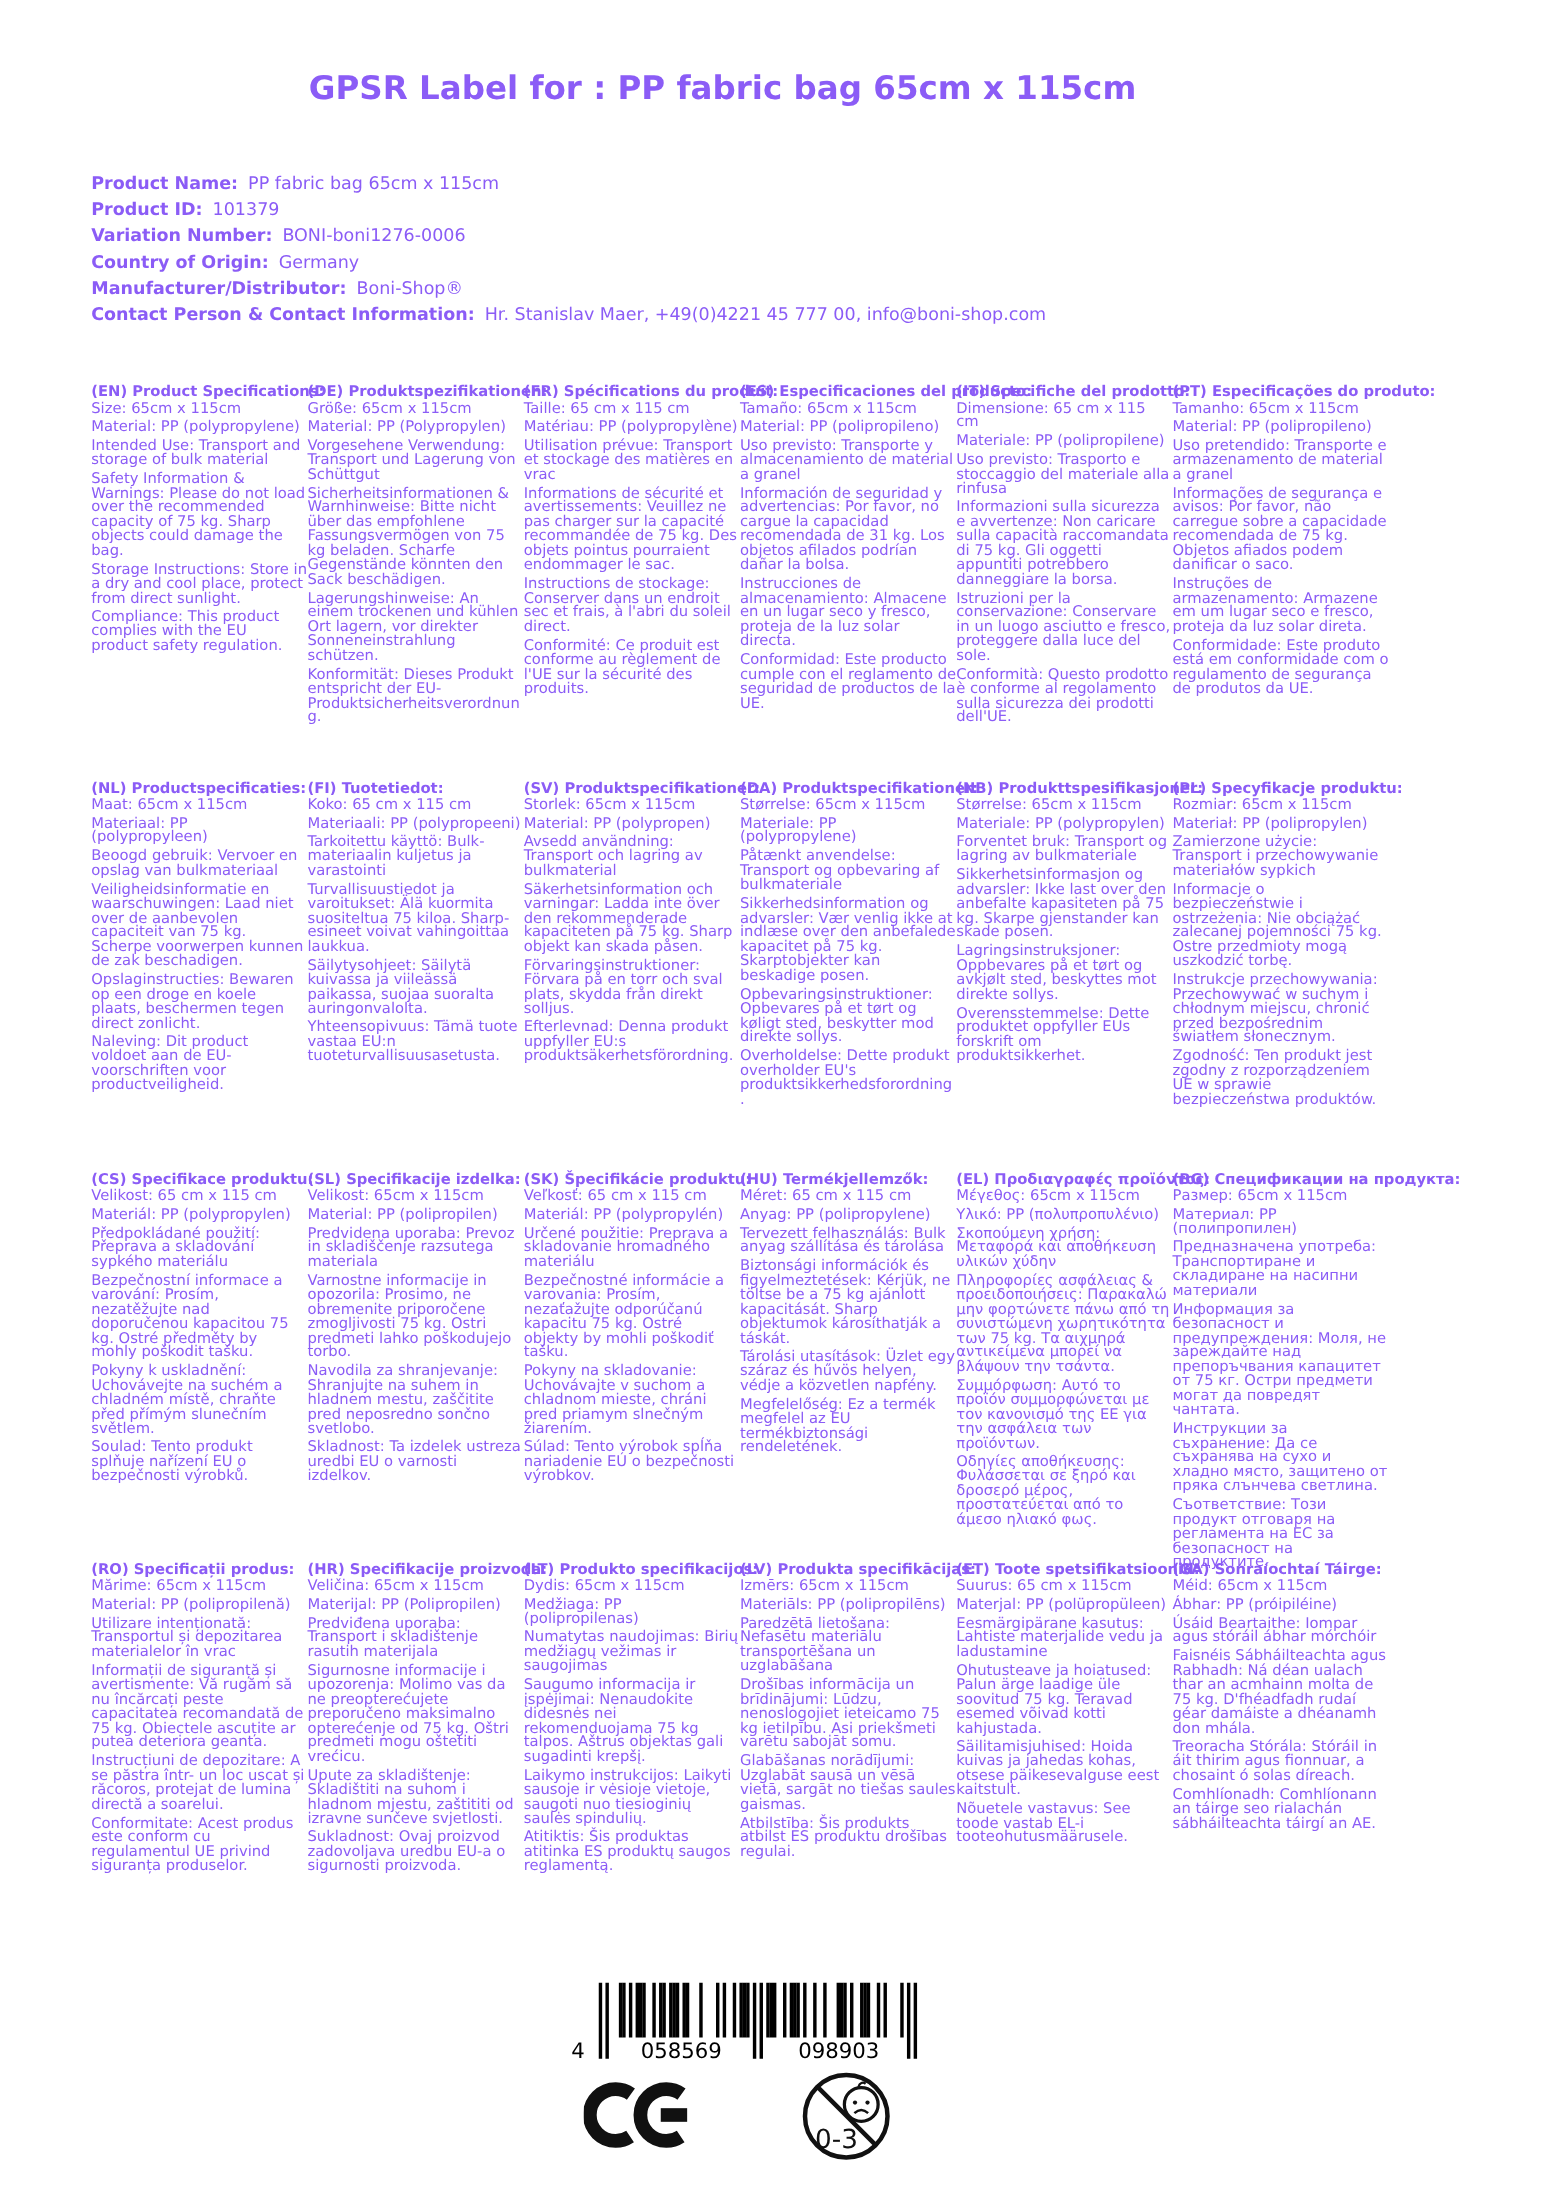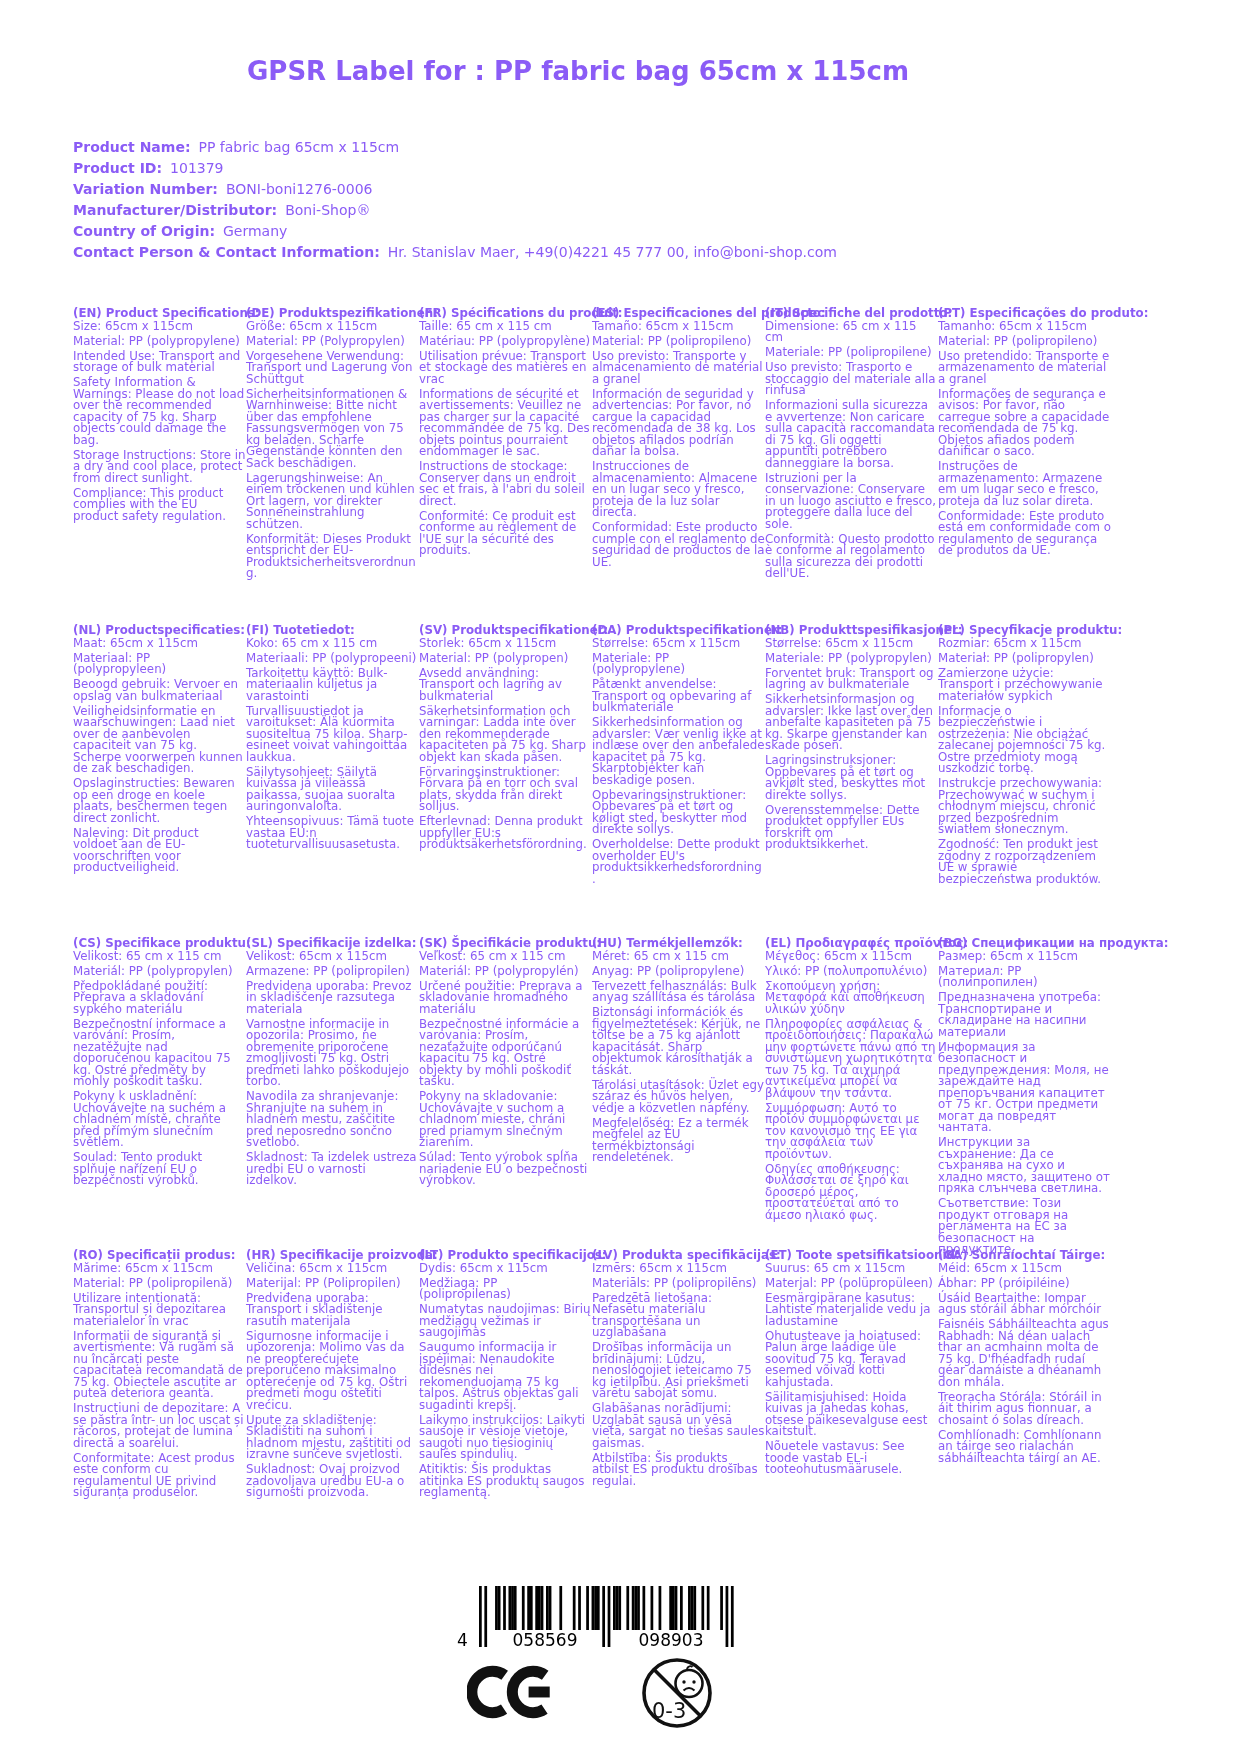--- a/index.html
+++ b/index.html
@@ -36,22 +36,22 @@
 <body>
 
 <div class="page">
 
   <div class="title">GPSR Label for : PP fabric bag 65cm x 115cm</div>
 
   <div class="product-info">
       <div class="pi-row"><span class="pi-label">Product Name:</span><span class="pi-value">PP fabric bag 65cm x 115cm</span></div>
       <div class="pi-row"><span class="pi-label">Product ID:</span><span class="pi-value">101379</span></div>
       <div class="pi-row"><span class="pi-label">Variation Number:</span><span class="pi-value">BONI-boni1276-0006</span></div>
+      <div class="pi-row"><span class="pi-label">Country of Origin:</span><span class="pi-value">Germany</span></div>
       <div class="pi-row"><span class="pi-label">Manufacturer/Distributor:</span><span class="pi-value">Boni-Shop®</span></div>
-      <div class="pi-row"><span class="pi-label">Country of Origin:</span><span class="pi-value">Germany</span></div>
       <div class="pi-row"><span class="pi-label">Contact Person &amp; Contact Information:</span><span class="pi-value">Hr. Stanislav Maer, +49(0)4221 45 777 00, info@boni-shop.com</span></div>
     </div>
 
   <div class="grid">
       <div class="block">
         <div class="block-h">(EN) Product Specifications:</div>
         <p class="block-p">Size: 65cm x 115cm</p>
         <p class="block-p">Material: PP (polypropylene)</p>
         <p class="block-p">Intended Use: Transport and storage of bulk material</p>
         <p class="block-p">Safety Information &amp; Warnings: Please do not load over the recommended capacity of 75 kg. Sharp objects could damage the bag.</p>
@@ -74,21 +74,21 @@
         <p class="block-p">Utilisation prévue: Transport et stockage des matières en vrac</p>
         <p class="block-p">Informations de sécurité et avertissements: Veuillez ne pas charger sur la capacité recommandée de 75 kg. Des objets pointus pourraient endommager le sac.</p>
         <p class="block-p">Instructions de stockage: Conserver dans un endroit sec et frais, à l'abri du soleil direct.</p>
         <p class="block-p">Conformité: Ce produit est conforme au règlement de l'UE sur la sécurité des produits.</p>
       </div>
       <div class="block">
         <div class="block-h">(ES) Especificaciones del producto:</div>
         <p class="block-p">Tamaño: 65cm x 115cm</p>
         <p class="block-p">Material: PP (polipropileno)</p>
         <p class="block-p">Uso previsto: Transporte y almacenamiento de material a granel</p>
-        <p class="block-p">Información de seguridad y advertencias: Por favor, no cargue la capacidad recomendada de 38 kg. Los objetos afilados podrían dañar la bolsa.</p>
+        <p class="block-p">Información de seguridad y advertencias: Por favor, no cargue la capacidad recomendada de 31 kg. Los objetos afilados podrían dañar la bolsa.</p>
         <p class="block-p">Instrucciones de almacenamiento: Almacene en un lugar seco y fresco, proteja de la luz solar directa.</p>
         <p class="block-p">Conformidad: Este producto cumple con el reglamento de seguridad de productos de la UE.</p>
       </div>
       <div class="block">
         <div class="block-h">(IT) Specifiche del prodotto:</div>
         <p class="block-p">Dimensione: 65 cm x 115 cm</p>
         <p class="block-p">Materiale: PP (polipropilene)</p>
         <p class="block-p">Uso previsto: Trasporto e stoccaggio del materiale alla rinfusa</p>
         <p class="block-p">Informazioni sulla sicurezza e avvertenze: Non caricare sulla capacità raccomandata di 75 kg. Gli oggetti appuntiti potrebbero danneggiare la borsa.</p>
         <p class="block-p">Istruzioni per la conservazione: Conservare in un luogo asciutto e fresco, proteggere dalla luce del sole.</p>
@@ -162,21 +162,21 @@
         <p class="block-p">Velikost: 65 cm x 115 cm</p>
         <p class="block-p">Materiál: PP (polypropylen)</p>
         <p class="block-p">Předpokládané použití: Přeprava a skladování sypkého materiálu</p>
         <p class="block-p">Bezpečnostní informace a varování: Prosím, nezatěžujte nad doporučenou kapacitou 75 kg. Ostré předměty by mohly poškodit tašku.</p>
         <p class="block-p">Pokyny k uskladnění: Uchovávejte na suchém a chladném místě, chraňte před přímým slunečním světlem.</p>
         <p class="block-p">Soulad: Tento produkt splňuje nařízení EU o bezpečnosti výrobků.</p>
       </div>
       <div class="block">
         <div class="block-h">(SL) Specifikacije izdelka:</div>
         <p class="block-p">Velikost: 65cm x 115cm</p>
-        <p class="block-p">Armazene: PP (polipropilen)</p>
+        <p class="block-p">Material: PP (polipropilen)</p>
         <p class="block-p">Predvidena uporaba: Prevoz in skladiščenje razsutega materiala</p>
         <p class="block-p">Varnostne informacije in opozorila: Prosimo, ne obremenite priporočene zmogljivosti 75 kg. Ostri predmeti lahko poškodujejo torbo.</p>
         <p class="block-p">Navodila za shranjevanje: Shranjujte na suhem in hladnem mestu, zaščitite pred neposredno sončno svetlobo.</p>
         <p class="block-p">Skladnost: Ta izdelek ustreza uredbi EU o varnosti izdelkov.</p>
       </div>
       <div class="block">
         <div class="block-h">(SK) Špecifikácie produktu:</div>
         <p class="block-p">Veľkosť: 65 cm x 115 cm</p>
         <p class="block-p">Materiál: PP (polypropylén)</p>
         <p class="block-p">Určené použitie: Preprava a skladovanie hromadného materiálu</p>

